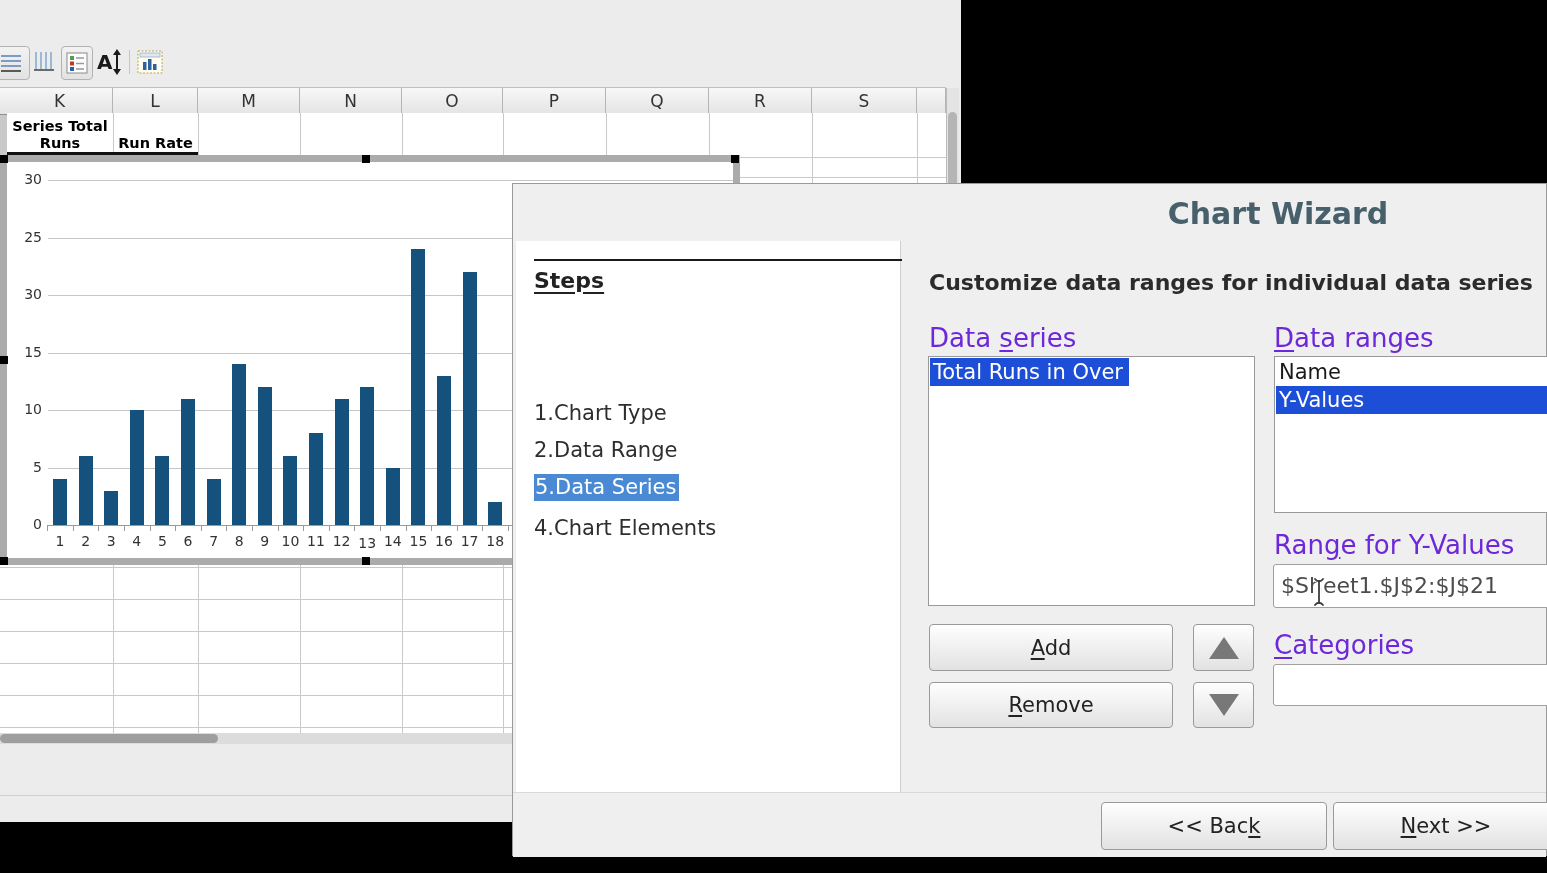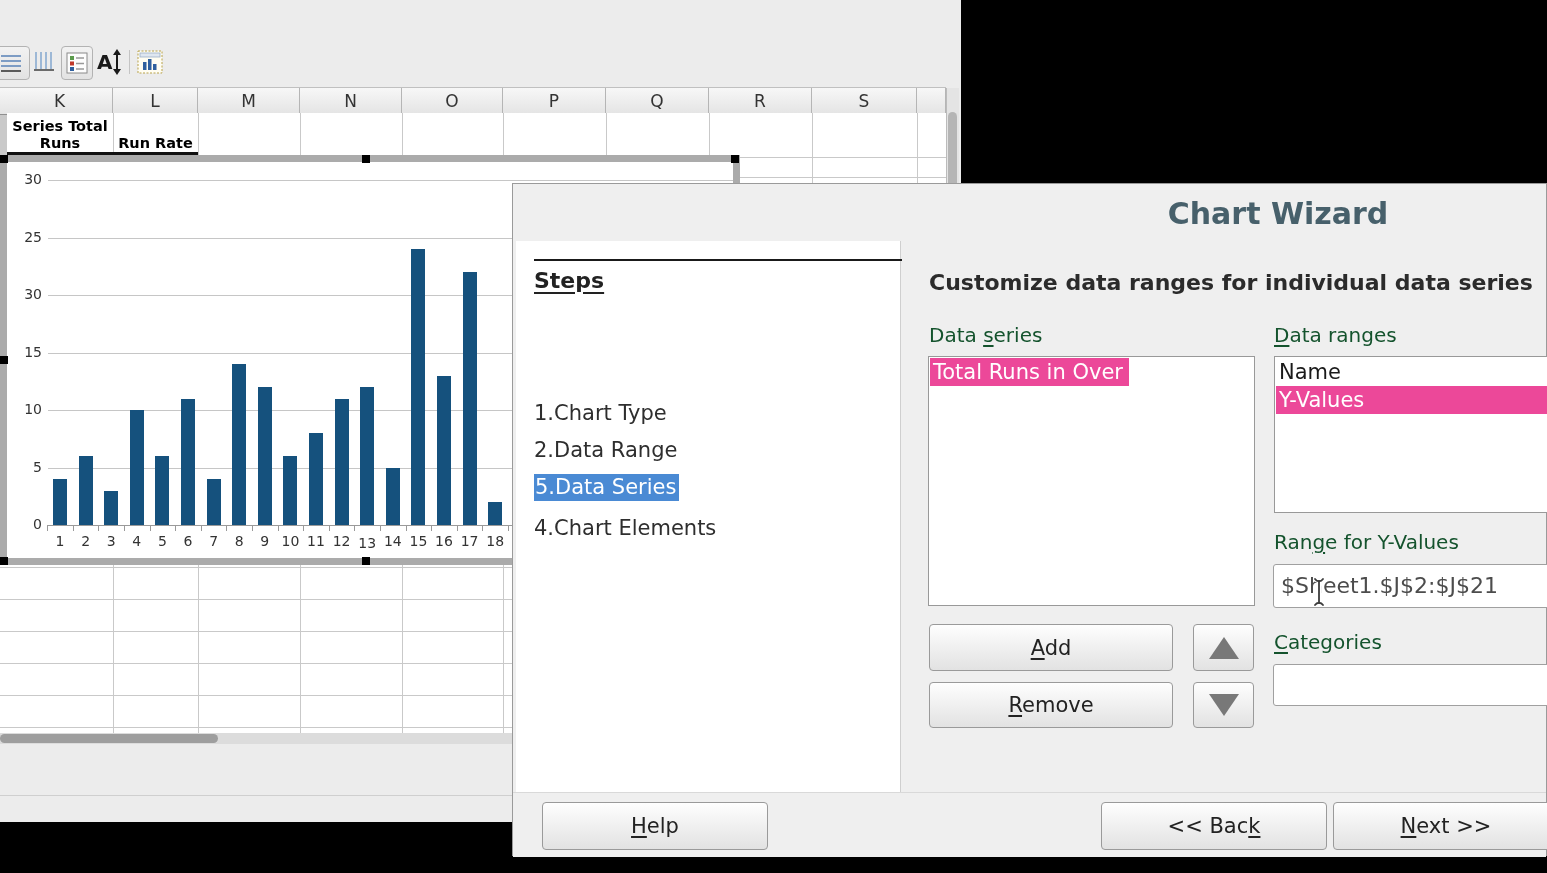--- a/index.html
+++ b/index.html
@@ -48,25 +48,25 @@
   #dlg-title{position:absolute;left:600px;top:12px;width:330px;text-align:center;
              font-size:30px;font-weight:bold;color:#47606b;}
   #roadmap{position:absolute;left:3px;top:57px;width:385px;height:551px;background:#fff;border-right:1px solid #cfcfcf;box-sizing:border-box;}
   #roadmap-rule{position:absolute;left:18px;top:18px;width:368px;height:2px;background:#1a1a1a;}
   #steps-heading{position:absolute;left:18px;top:27px;font-size:22px;font-weight:bold;color:#222;
                  text-decoration:underline;text-underline-offset:4px;}
   .step-item{position:absolute;left:18px;height:26px;font-size:21px;color:#2e2e2e;white-space:nowrap;}
   .step-item.active span{background:#4a8ad4;color:#fff;padding:1px 3px 2px 1px;}
 
   #content-heading{position:absolute;left:416px;top:86px;font-size:22px;font-weight:bold;color:#2b2b2b;white-space:nowrap;}
-  .fld-label{position:absolute;font-size:20px;color:#14532d;white-space:nowrap;}
+  .fld-label{position:absolute;font-size:26px;color:#6d28d9;white-space:nowrap;}
   .mn{text-decoration:underline;text-underline-offset:3px;}
   .listbox{position:absolute;background:#fff;border:1px solid #999;box-sizing:border-box;overflow:hidden;}
   .list-item{position:absolute;left:1px;font-size:21px;height:28px;line-height:28px;color:#1a1a1a;padding-left:3px;white-space:nowrap;}
-  .list-item.selected{background:#ec4899;color:#fff;}
+  .list-item.selected{background:#1d4ed8;color:#fff;}
   .textinput{position:absolute;background:#fff;border:1px solid #a0a0a0;border-radius:3px;box-sizing:border-box;
              font-size:22px;color:#4c4c4c;line-height:41px;padding-left:7px;white-space:nowrap;overflow:hidden;}
   .btn{position:absolute;background:linear-gradient(#fefefe,#e2e2e2);border:1px solid #9a9a9a;border-radius:4px;
        box-sizing:border-box;display:flex;align-items:center;justify-content:center;
        font-size:21px;color:#222;white-space:nowrap;}
   .tri-up{width:0;height:0;border-left:15px solid transparent;border-right:15px solid transparent;border-bottom:22px solid #787878;}
   .tri-down{width:0;height:0;border-left:15px solid transparent;border-right:15px solid transparent;border-top:22px solid #787878;}
   #dlg-footer{position:absolute;left:0;top:608px;width:100%;height:64px;background:#efefef;border-top:1px solid #d9d9d9;}
 
   #ibeam{left:1311px;top:575px;width:16px;height:34px;}
@@ -317,23 +317,20 @@
         <span class="tri-up"></span>
       </div>
     <div class="btn" style="left:680px;top:498px;width:61px;height:46px;">
         <span class="tri-down"></span>
       </div>
 
     <div class="fld-label" style="left:761px;top:446px;"><span></span><span class="mn">C</span><span>ategories</span></div>
     <div class="textinput" style="left:760px;top:480px;width:290px;height:42px;"><span></span></div>
 
     <div id="dlg-footer">
-      <div class="btn" style="left:29px;top:9px;width:226px;height:48px;">
-          <span><span class="mn">H</span><span>elp</span></span>
-        </div>
       <div class="btn" style="left:588px;top:9px;width:226px;height:48px;">
           <span><span>&lt;&lt; Bac</span><span class="mn">k</span></span>
         </div>
       <div class="btn" style="left:820px;top:9px;width:226px;height:48px;">
           <span><span class="mn">N</span><span>ext &gt;&gt;</span></span>
         </div>
     </div>
   </div>
 
   <svg id="ibeam" class="abs" viewBox="0 0 16 34">

